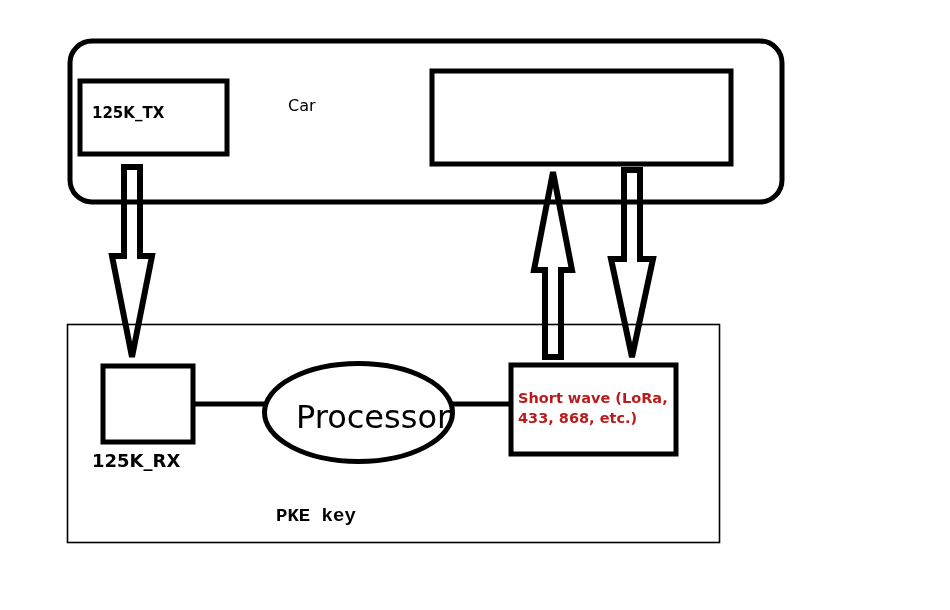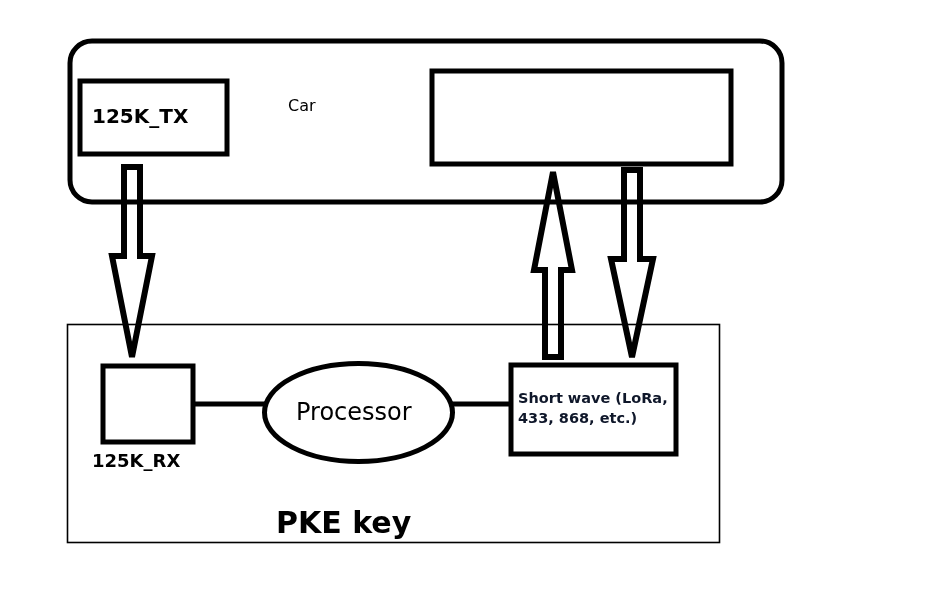--- a/index.html
+++ b/index.html
@@ -29,49 +29,50 @@
     user-select: none;
   }
   .lbl-car {
     left: 288px;
     top: 96px;
     font-size: 16px;
   }
   .lbl-tx {
     left: 92px;
     top: 104px;
-    font-size: 20px;
+    font-size: 15px;
     font-weight: bold;
   }
   .lbl-rx {
     left: 92px;
     top: 450px;
     font-size: 18px;
     font-weight: bold;
   }
   .lbl-pke {
     left: 276px;
     top: 505px;
-    font-size: 30px;
+    font-size: 19px;
     font-weight: bold;
+    font-family: Liberation Mono, monospace;
   }
   .lbl-proc {
     left: 296px;
     top: 398px;
-    font-size: 24px;
+    font-size: 32px;
   }
   .lbl-sw {
     position: absolute;
     left: 518px;
     top: 388px;
     width: 166px;
     font-size: 14.5px;
     font-weight: bold;
     line-height: 20px;
-    color: #0f172a;
+    color: #b91c1c;
     white-space: pre-line;
   }
 </style>
 </head>
 <body>
 
 <svg id="canvas" viewBox="0 0 950 610" xmlns="http://www.w3.org/2000/svg">
 
   <polygon points="124,167 140,167 140,256 152,256 132,357 112,256 124,256" fill="#ffffff" stroke="#000000" stroke-width="6" stroke-linejoin="miter"></polygon>
 

